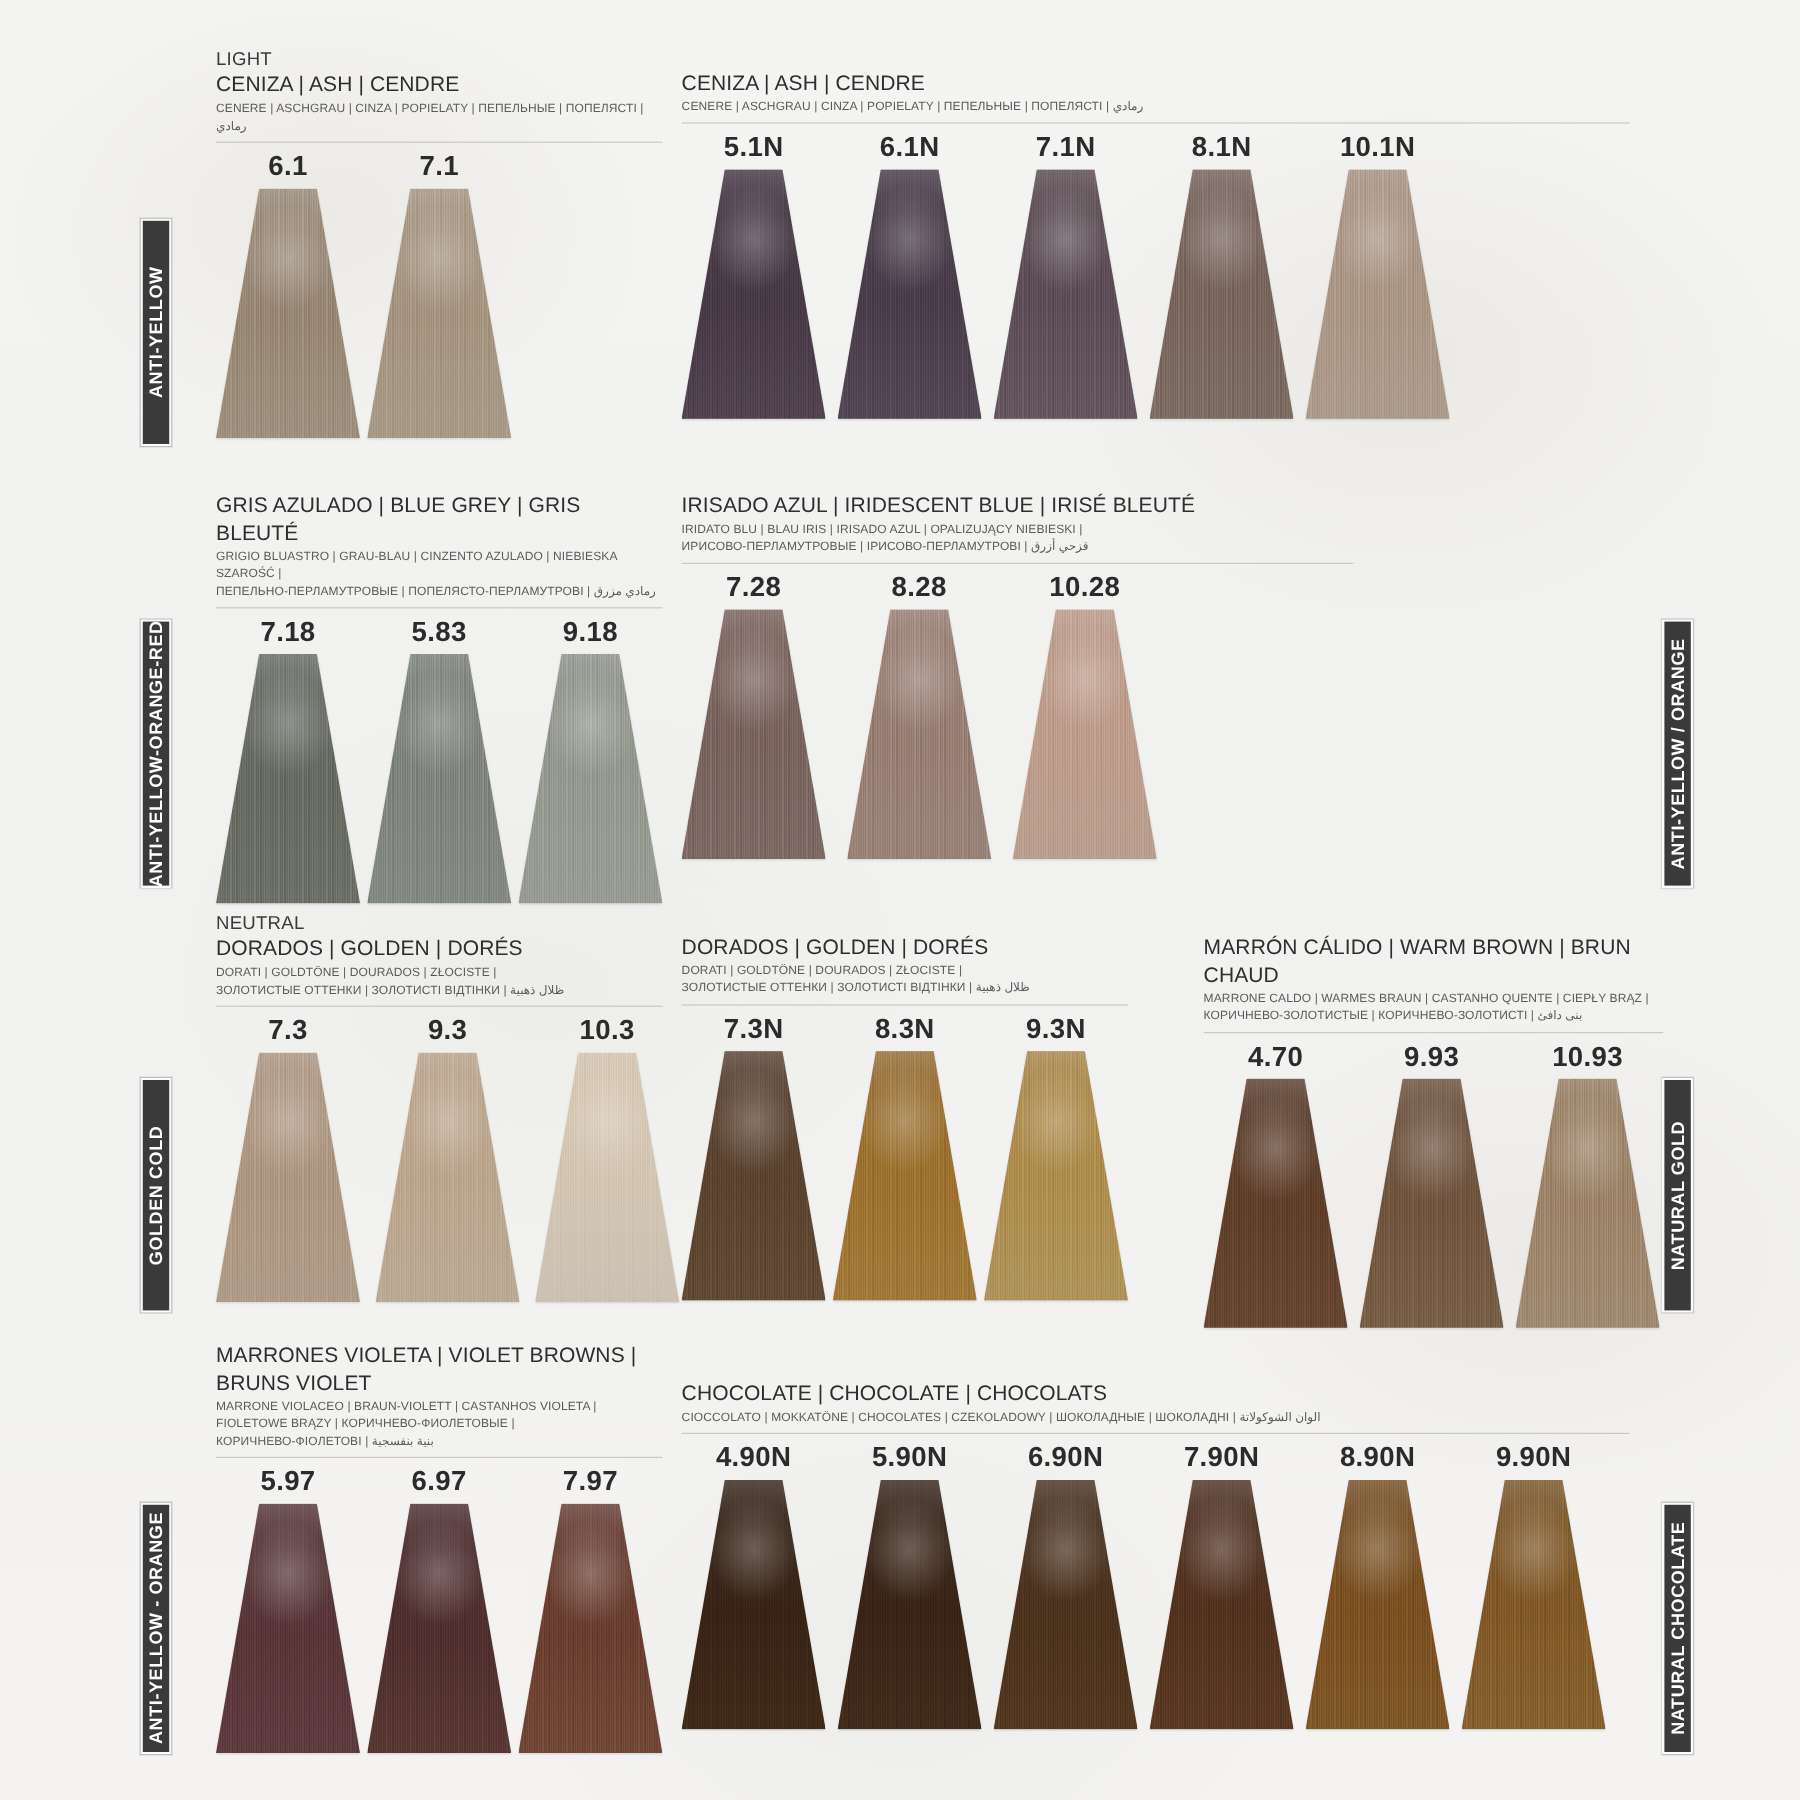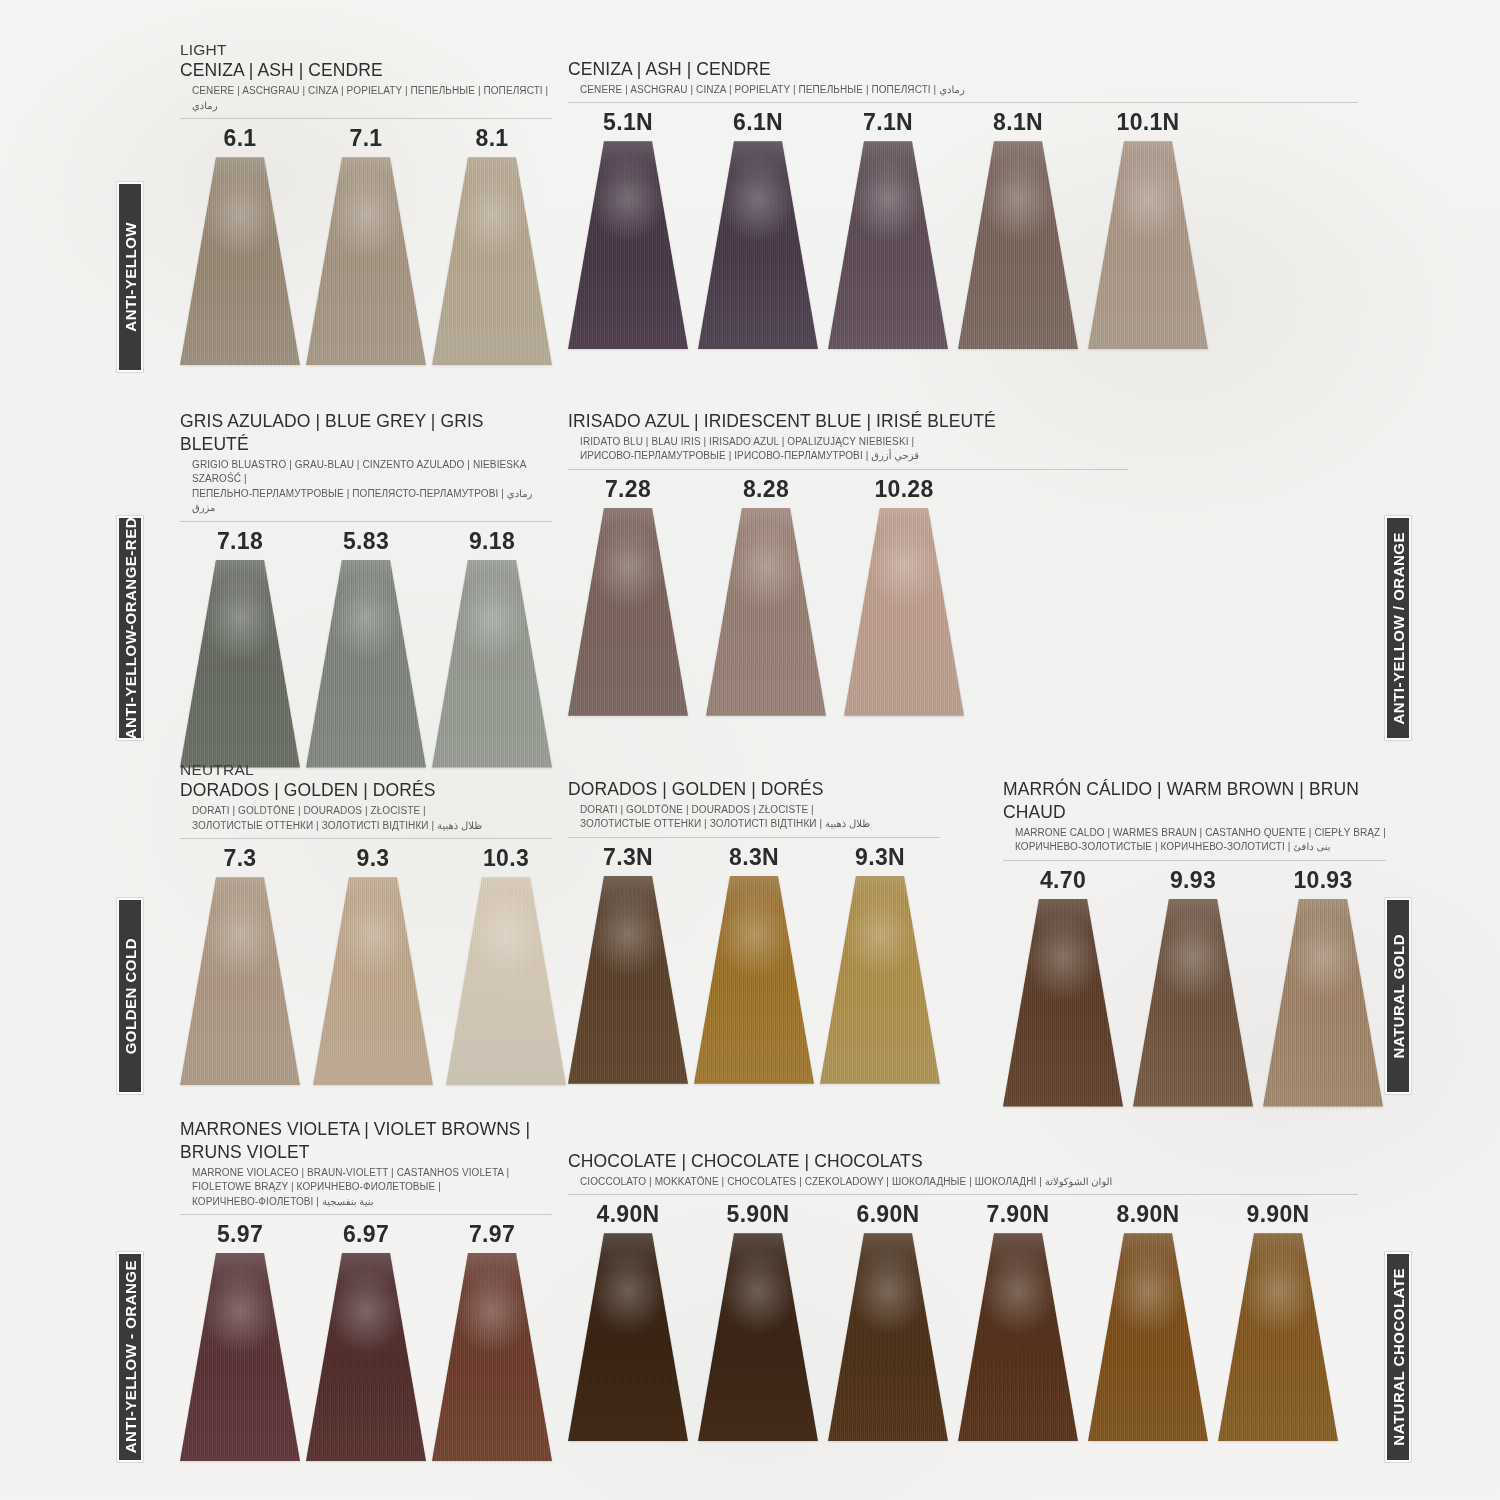--- a/index.html
+++ b/index.html
@@ -51,21 +51,20 @@
   .hdr .pre{
     font-size:15.5px;color:#3a3a3a;letter-spacing:.2px;line-height:1.25;
   }
   .hdr .main{
     font-size:17.5px;color:#2e2e2e;letter-spacing:.1px;line-height:1.3;
     font-weight:400;
   }
   .hdr .sub{
     font-size:10px;color:#5b5b5b;line-height:1.45;letter-spacing:.1px;
     margin-top:2px;
-    margin-left:12px;
   }
   .rule{
     height:1px;background:#c9c9c7;margin-top:5px;width:100%;
   }
   .swatch-row{
     position:relative;margin-top:6px;display:flex;align-items:flex-start;
   }
   .sw{
     display:flex;flex-direction:column;align-items:center;
   }
@@ -147,27 +146,20 @@
             <div class="gloss" style="clip-path: polygon(30% 0%, 70% 0%, 100% 100%, 0% 100%);"></div>
           </div>
         </div>
         <div class="sw">
           <div class="code">7.1</div>
           <div class="lock" style="width: 120px; height: 208px;">
             <div class="fiber" style="width: 120px; height: 208px; background: linear-gradient(rgb(156, 139, 119) 0%, rgb(172, 154, 133) 52%, rgb(192, 176, 155) 100%); clip-path: polygon(30% 0%, 70% 0%, 100% 100%, 0% 100%);"></div>
             <div class="gloss" style="clip-path: polygon(30% 0%, 70% 0%, 100% 100%, 0% 100%);"></div>
           </div>
         </div>
-        <div class="sw">
-          <div class="code">8.1</div>
-          <div class="lock" style="width: 120px; height: 208px;">
-            <div class="fiber" style="width: 120px; height: 208px; background: linear-gradient(rgb(168, 151, 127) 0%, rgb(188, 172, 147) 52%, rgb(207, 194, 171) 100%); clip-path: polygon(30% 0%, 70% 0%, 100% 100%, 0% 100%);"></div>
-            <div class="gloss" style="clip-path: polygon(30% 0%, 70% 0%, 100% 100%, 0% 100%);"></div>
-          </div>
-        </div>
       </div>
     </div>
     <div class="block" style="left: 568px; top: 58px; width: 790px;">
       <div class="hdr">
         <div class="main">CENIZA | ASH | CENDRE</div>
         <div class="sub">CENERE | ASCHGRAU | CINZA | POPIELATY | ПЕПЕЛЬНЫЕ | ПОПЕЛЯСТІ | رمادي</div>
         <div class="rule" style="width: 790px;"></div>
       </div>
       <div class="swatch-row" style="gap: 10px;">
         <div class="sw">

